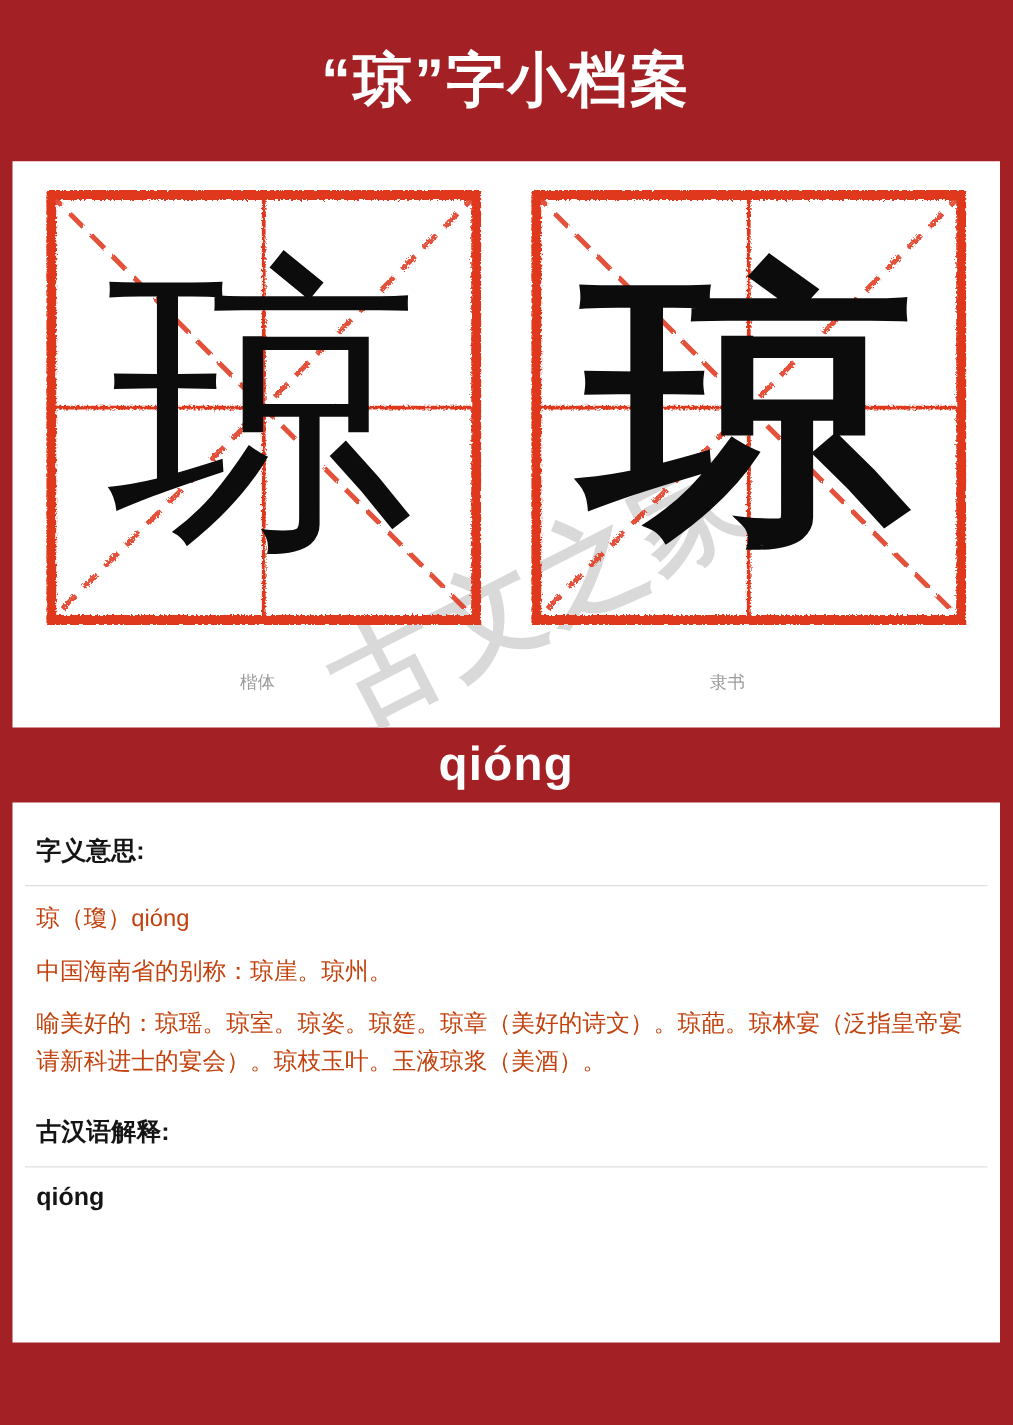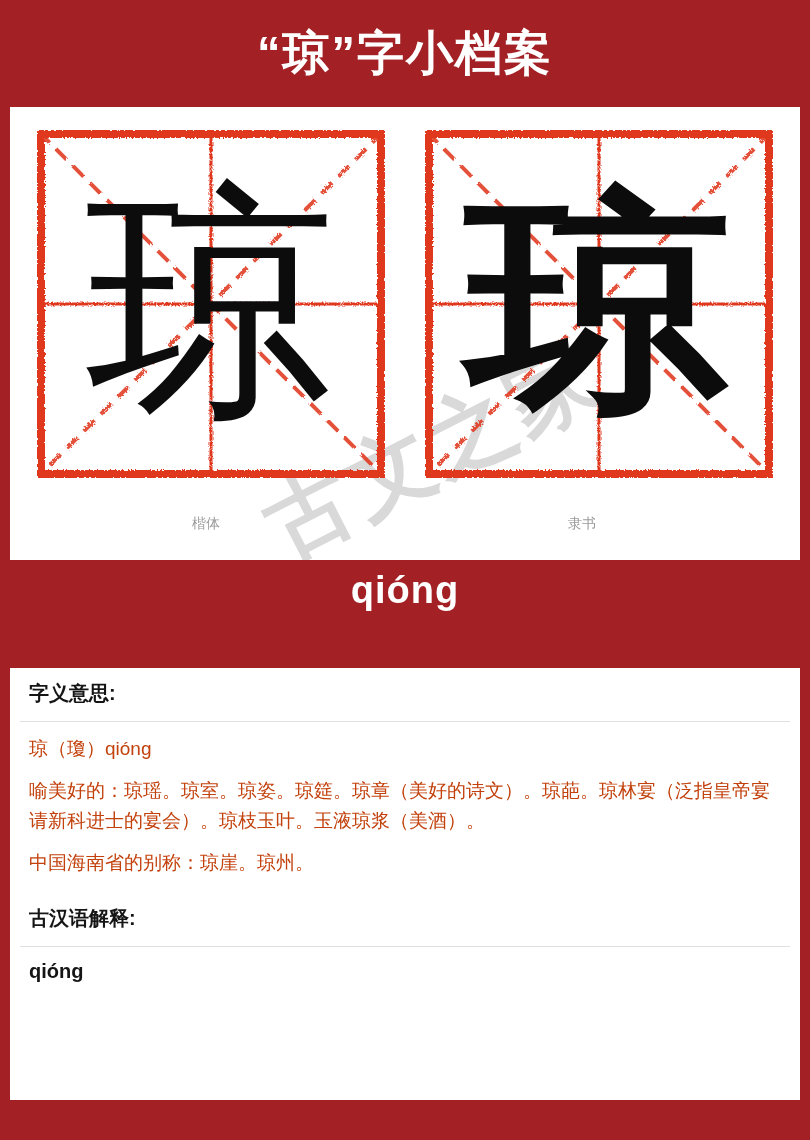--- a/index.html
+++ b/index.html
@@ -6,21 +6,21 @@
     margin: 0; padding: 0;
     width: 810px; height: 1140px;
     overflow: hidden;
     background: #a32025;
     font-family: "Liberation Sans", "DejaVu Sans", sans-serif;
   }
   .page { width: 810px; height: 1140px; position: relative; }
 
   
   .header {
-    height: 107px;
+    height: 129px;
     display: flex; align-items: center; justify-content: center;
   }
   .header .title {
     color: #ffffff;
     font-size: 47px;
     font-weight: bold;
     letter-spacing: 2px;
     margin: 0;
   }
 
@@ -88,22 +88,21 @@
   .pinyin-band .pinyin {
     color: #ffffff;
     font-size: 38px; font-weight: bold;
     letter-spacing: 1px;
   }
 
   
   .panel-text {
     height: 432px;
     box-sizing: border-box;
-    padding: 10px 10px 0 10px;
-    margin-top: 48px;
+    padding: 23px 10px 0 10px;
   }
   .section-heading {
     margin: 2px 0 0 9px;
     font-size: 20px; font-weight: bold;
     color: #151515;
   }
   .heading-classical { margin-top: 27px; }
   .divider {
     border: none;
     border-top: 1px solid #e0e0e0;
@@ -193,22 +192,22 @@
   </div>
 
   <div class="pinyin-band">
     <span class="pinyin">qióng</span>
   </div>
 
   <div class="panel panel-text">
     <h2 class="section-heading">字义意思:</h2>
     <hr class="divider">
     <p class="body-text">琼（瓊）qióng</p>
+    <p class="body-text">中国海南省的别称：琼崖。琼州。</p>
     <p class="body-text">喻美好的：琼瑶。琼室。琼姿。琼筵。琼章（美好的诗文）。琼葩。琼林宴（泛指皇帝宴请新科进士的宴会）。琼枝玉叶。玉液琼浆（美酒）。</p>
-    <p class="body-text">中国海南省的别称：琼崖。琼州。</p>
 
     <h2 class="section-heading heading-classical">古汉语解释:</h2>
     <hr class="divider">
     <h3 class="sub-heading">qióng</h3>
   </div>
 
 
 </div>
 
 </body></html>

